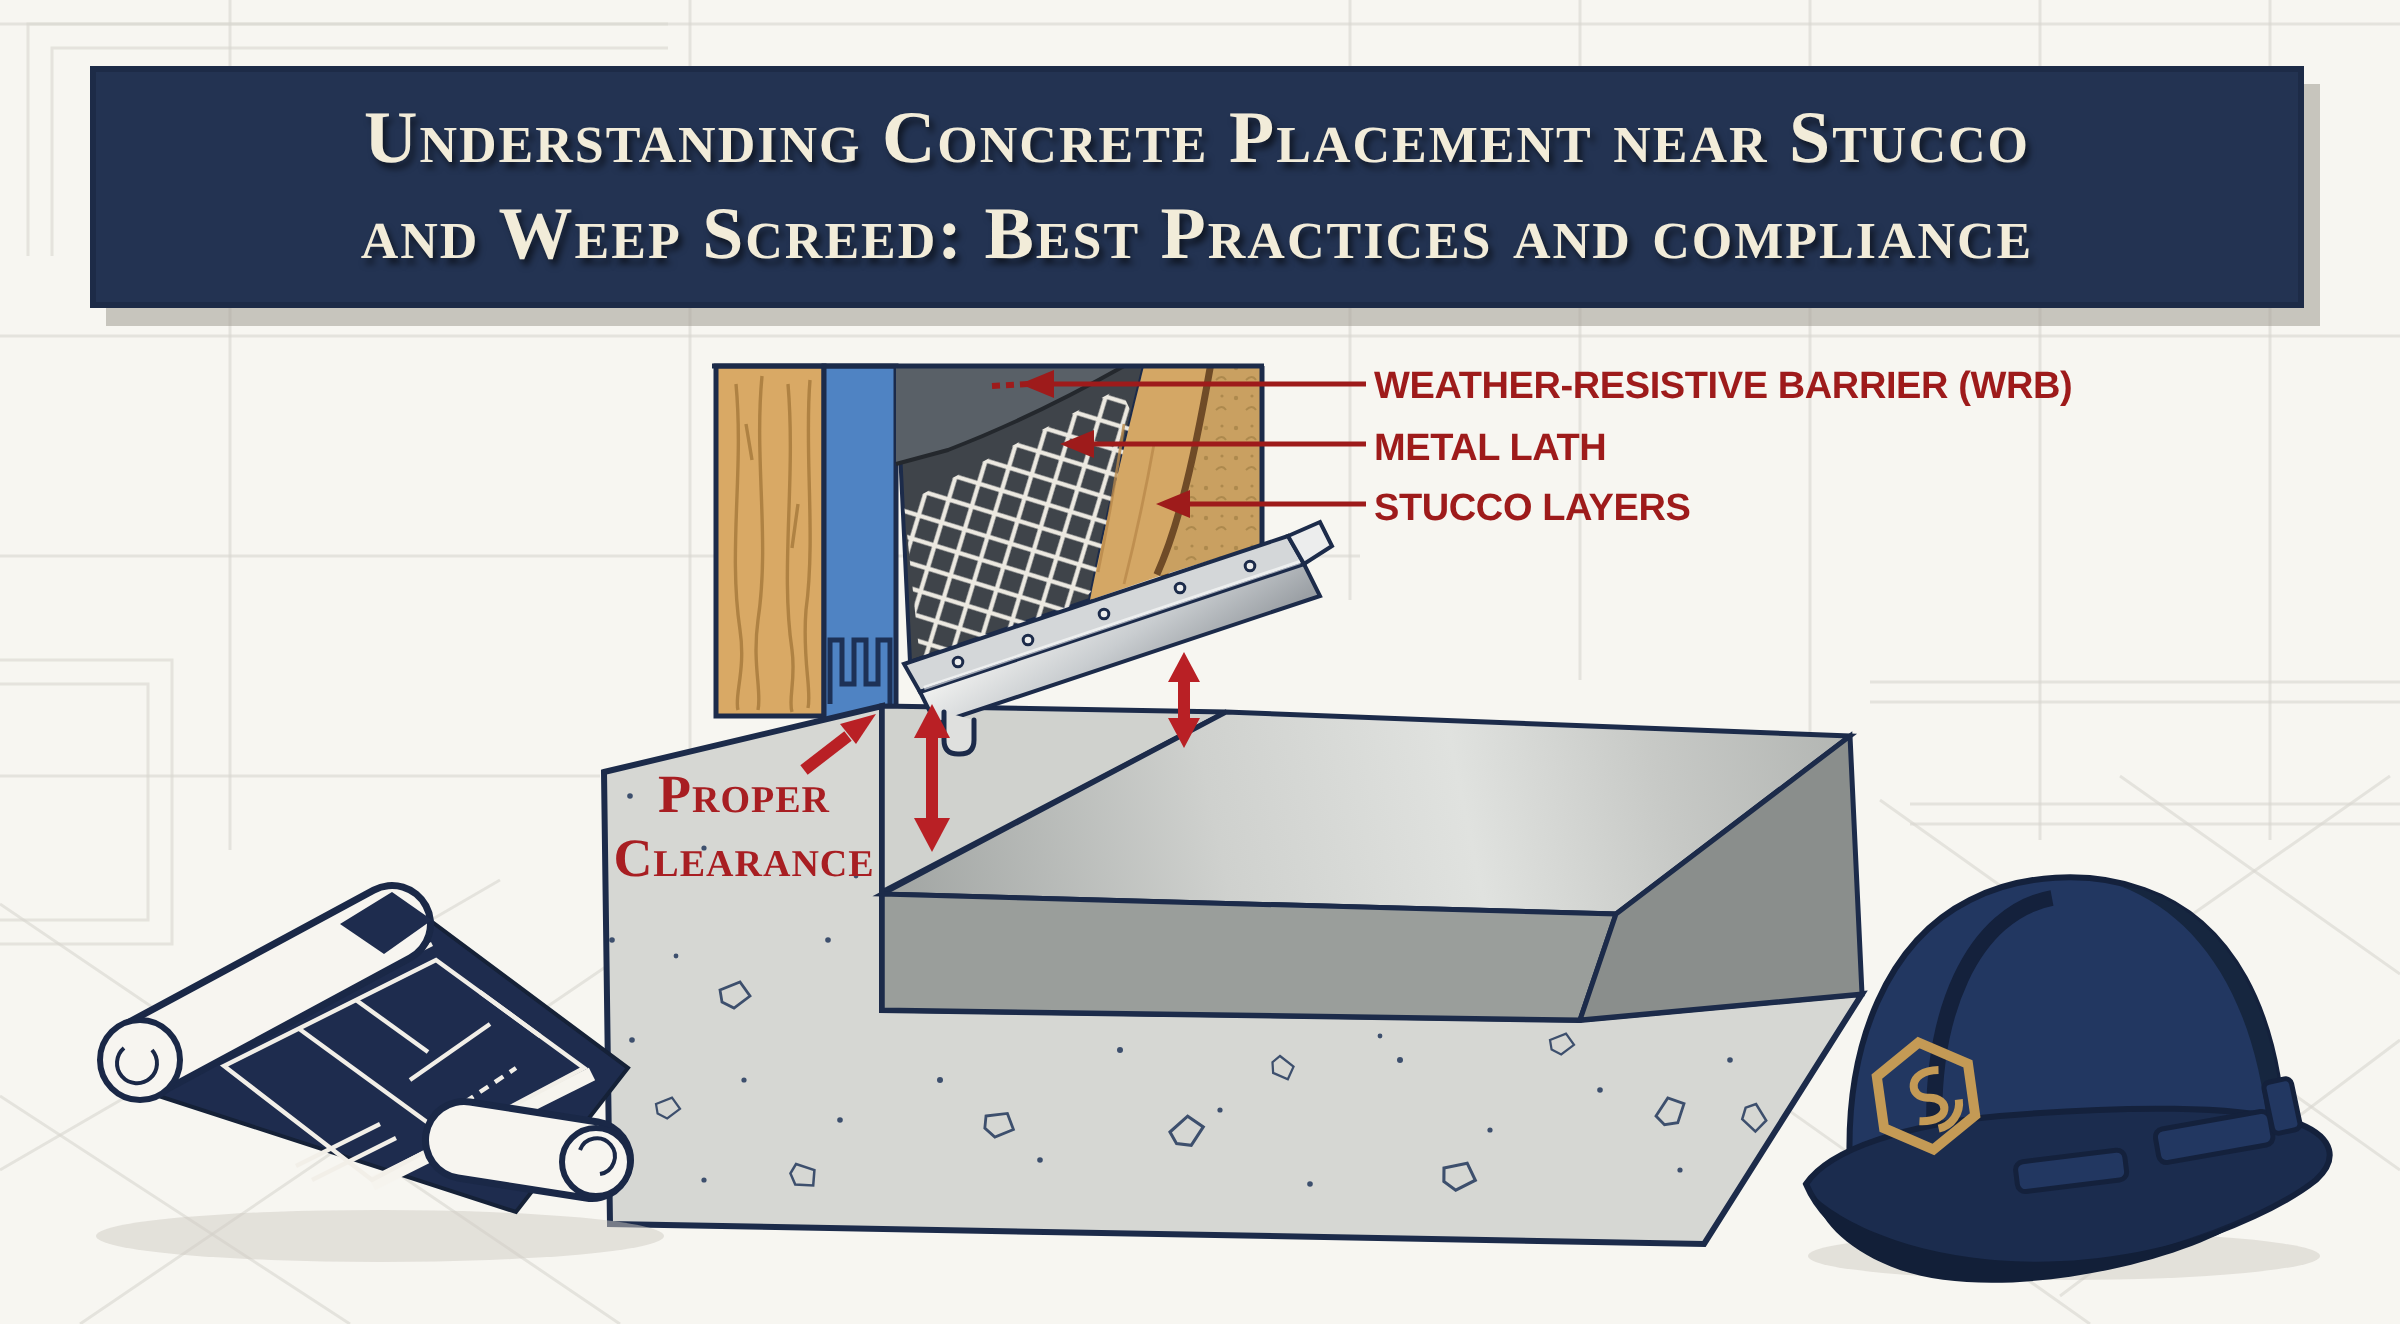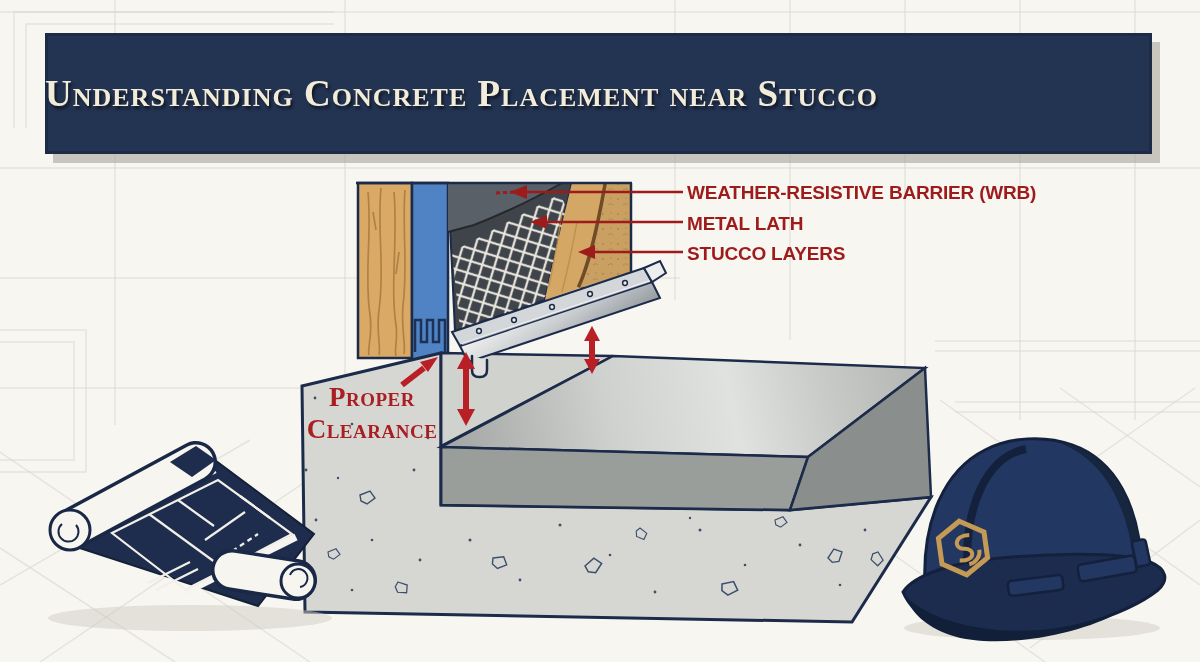--- a/index.html
+++ b/index.html
@@ -2,21 +2,21 @@
 <html><head>
 <meta charset="utf-8">
 <style>
   html,body{margin:0;padding:0;}
   body{width:1200px;height:662px;position:relative;overflow:hidden;background:#f7f6f1;
        font-family:"Liberation Sans",sans-serif;}
   .stage{position:absolute;left:0;top:0;width:1200px;height:662px;}
   svg{position:absolute;left:0;top:0;}
   .banner{position:absolute;left:45px;top:33px;width:1107px;height:121px;background:#233352;
           box-shadow:8px 9px 0 rgba(160,156,146,.55), inset 0 0 0 3px #1d2b47;
-          display:flex;flex-direction:column;justify-content:center;z-index:5;}
+          display:flex;flex-direction:column;justify-content:center;align-items:center;z-index:5;}
   .banner-line{font-family:"Liberation Serif",serif;font-variant:small-caps;font-weight:700;
           font-size:37px;line-height:1.28;color:#f2ecd9;letter-spacing:1px;white-space:nowrap;
           text-shadow:2px 3px 3px rgba(0,0,0,.55);}
   .callout-text{font:700 19px "Liberation Sans",sans-serif;fill:#9e1b1b;letter-spacing:-0.2px;}
   .clearance-text{font-family:"Liberation Serif",serif;font-variant:small-caps;font-weight:700;
           font-size:27px;fill:#a81e22;letter-spacing:.5px;}
   .grid{stroke:#d9d7d0;stroke-width:1.5;opacity:.6;}
 </style>
 </head>
 <body>
@@ -270,15 +270,16 @@
     <g transform="translate(963,548) rotate(-8)" stroke="#c49a55" fill="none">
       <polygon points="0,-27 23,-13 23,13 0,27 -23,13 -23,-13" stroke-width="5"></polygon>
       <path d="M8 -12 C -8 -14 -9 0 1 1 C 12 2 11 15 -5 12" stroke-width="4"></path>
       <path d="M16 4 A 13 13 0 0 1 4 17" stroke-width="4"></path>
     </g>
   </g>
 </svg>
 
   <div class="banner">
     <div class="banner-line">Understanding Concrete Placement near Stucco</div>
+    <div class="banner-line">and Weep Screed: Best Practices and compliance</div>
   </div>
 
 </div>
 
 </body></html>

